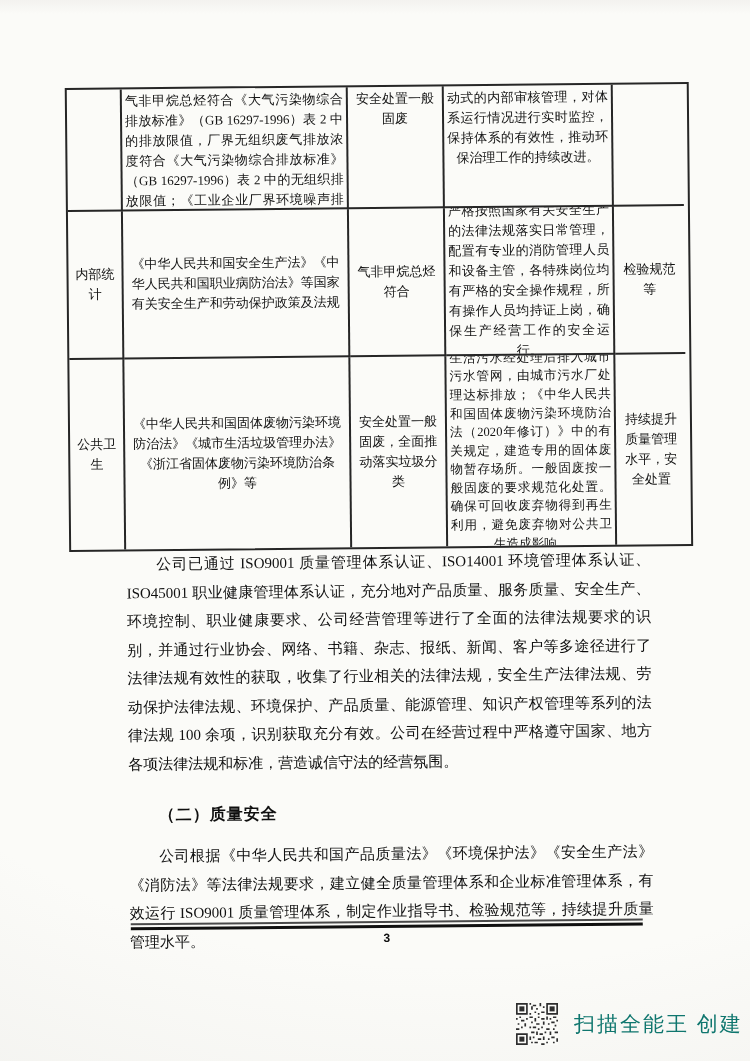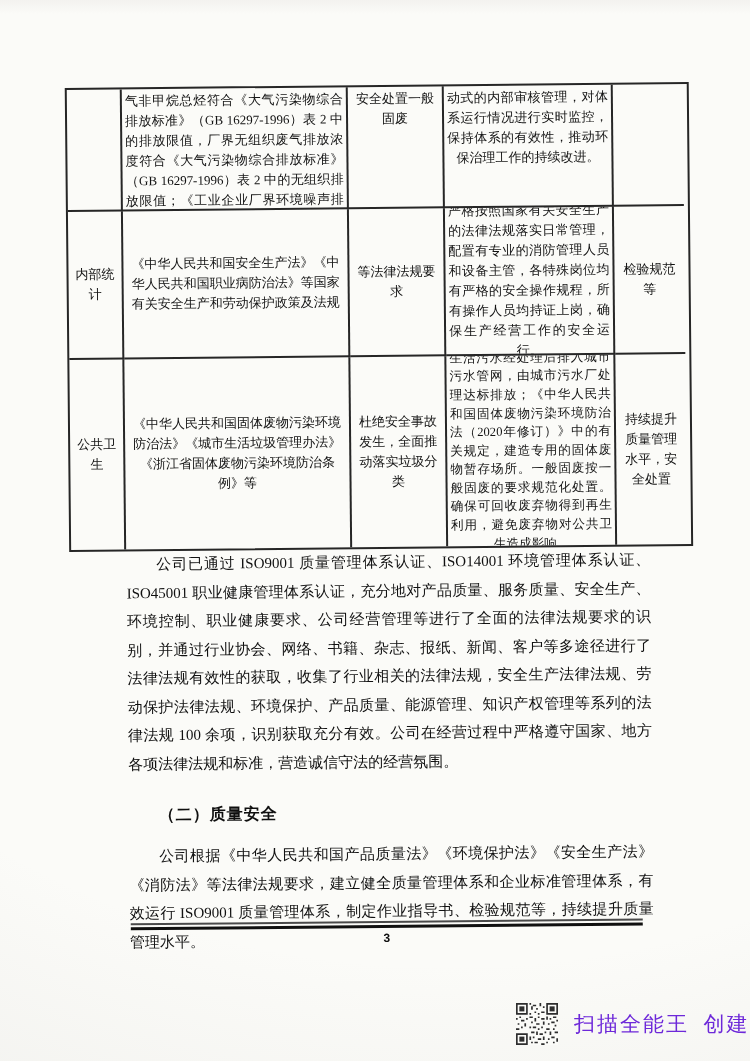--- a/index.html
+++ b/index.html
@@ -62,22 +62,22 @@
     font-family:"Liberation Sans","DejaVu Sans",sans-serif;
   }
 
   
   .watermark{
     position:absolute;left:516px;top:1000px;width:220px;height:48px;
     display:flex;align-items:center;gap:16px;
   }
   .qr{width:42px;height:42px;flex:0 0 auto;}
   .wm-label{
-    font-size:21px;color:#6d28d9;letter-spacing:2px;white-space:nowrap;
-    font-family:Liberation Mono, monospace;
+    font-size:21px;color:#0f766e;letter-spacing:2px;white-space:nowrap;
+    font-family:Liberation Sans, sans-serif;
   }
 </style>
 </head>
 <body>
 
 <div class="skew">
 
   <div class="lawtable">
 
     <div class="cell top">
@@ -96,37 +96,37 @@
         <div class="ct"></div>
       </div>
 
     <div class="cell">
         <div class="ct">内部统计</div>
       </div>
     <div class="cell">
         <div class="ct">《中华人民共和国安全生产法》《中华人民共和国职业病防治法》等国家有关安全生产和劳动保护政策及法规</div>
       </div>
     <div class="cell">
-        <div class="ct">等法律法规要求</div>
+        <div class="ct">气非甲烷总烃符合</div>
       </div>
     <div class="cell justC">
         <div class="ct">严格按照国家有关安全生产的法律法规落实日常管理，配置有专业的消防管理人员和设备主管，各特殊岗位均有严格的安全操作规程，所有操作人员均持证上岗，确保生产经营工作的安全运行。</div>
       </div>
     <div class="cell lastcol">
         <div class="ct">检验规范等</div>
       </div>
 
     <div class="cell lastrow">
         <div class="ct">公共卫生</div>
       </div>
     <div class="cell lastrow">
         <div class="ct">《中华人民共和国固体废物污染环境防治法》《城市生活垃圾管理办法》《浙江省固体废物污染环境防治条例》等</div>
       </div>
     <div class="cell lastrow">
-        <div class="ct">杜绝安全事故发生，全面推动落实垃圾分类</div>
+        <div class="ct">安全处置一般固废，全面推动落实垃圾分类</div>
       </div>
     <div class="cell lastrow justC tight">
         <div class="ct">生活污水经处理后排入城市污水管网，由城市污水厂处理达标排放；《中华人民共和国固体废物污染环境防治法（2020年修订）》中的有关规定，建造专用的固体废物暂存场所。一般固废按一般固废的要求规范化处置。确保可回收废弃物得到再生利用，避免废弃物对公共卫生造成影响。</div>
       </div>
     <div class="cell lastrow lastcol">
         <div class="ct">持续提升质量管理水平，安全处置</div>
       </div>
   </div>
 
   <div class="para p1">公司已通过 ISO9001 质量管理体系认证、ISO14001 环境管理体系认证、ISO45001 职业健康管理体系认证，充分地对产品质量、服务质量、安全生产、环境控制、职业健康要求、公司经营管理等进行了全面的法律法规要求的识别，并通过行业协会、网络、书籍、杂志、报纸、新闻、客户等多途径进行了法律法规有效性的获取，收集了行业相关的法律法规，安全生产法律法规、劳动保护法律法规、环境保护、产品质量、能源管理、知识产权管理等系列的法律法规 100 余项，识别获取充分有效。公司在经营过程中严格遵守国家、地方各项法律法规和标准，营造诚信守法的经营氛围。</div>

